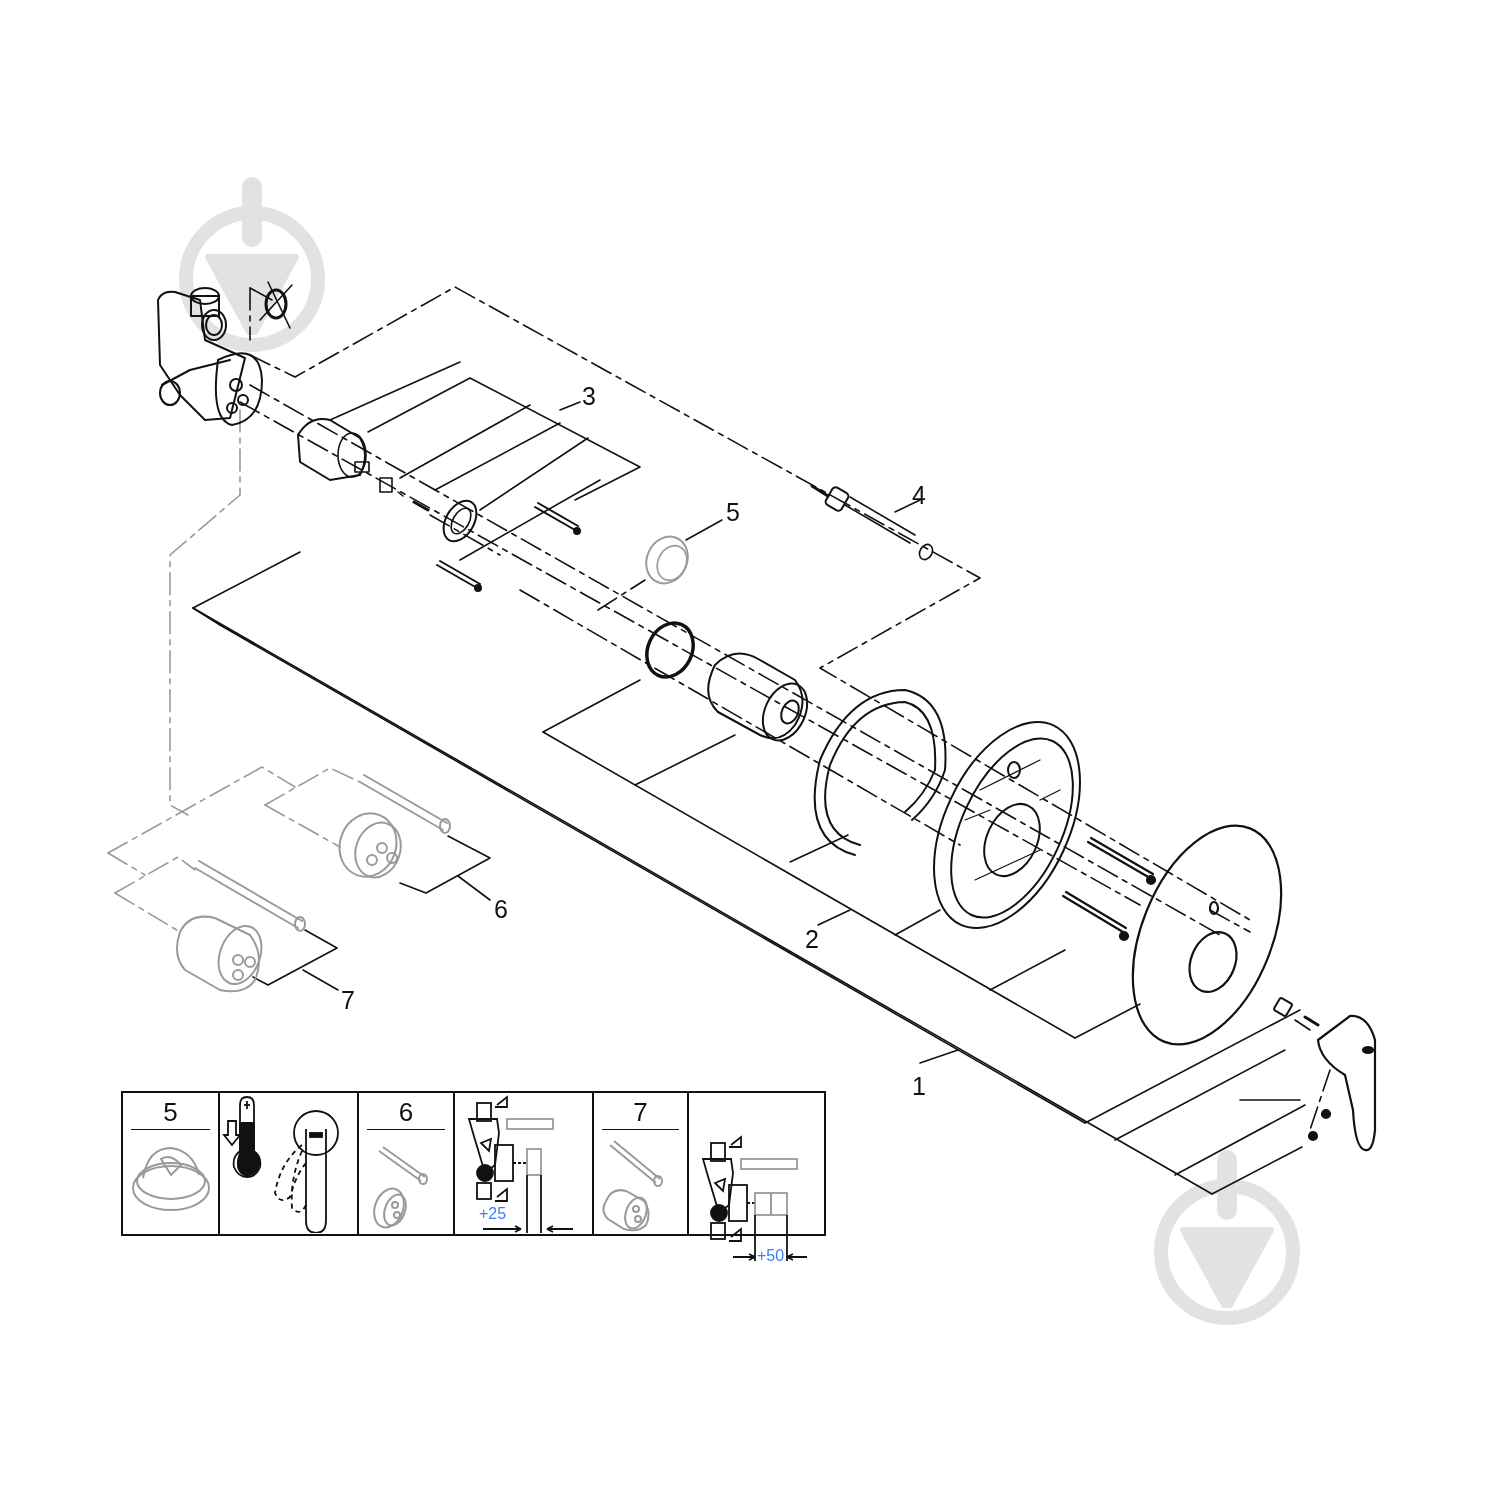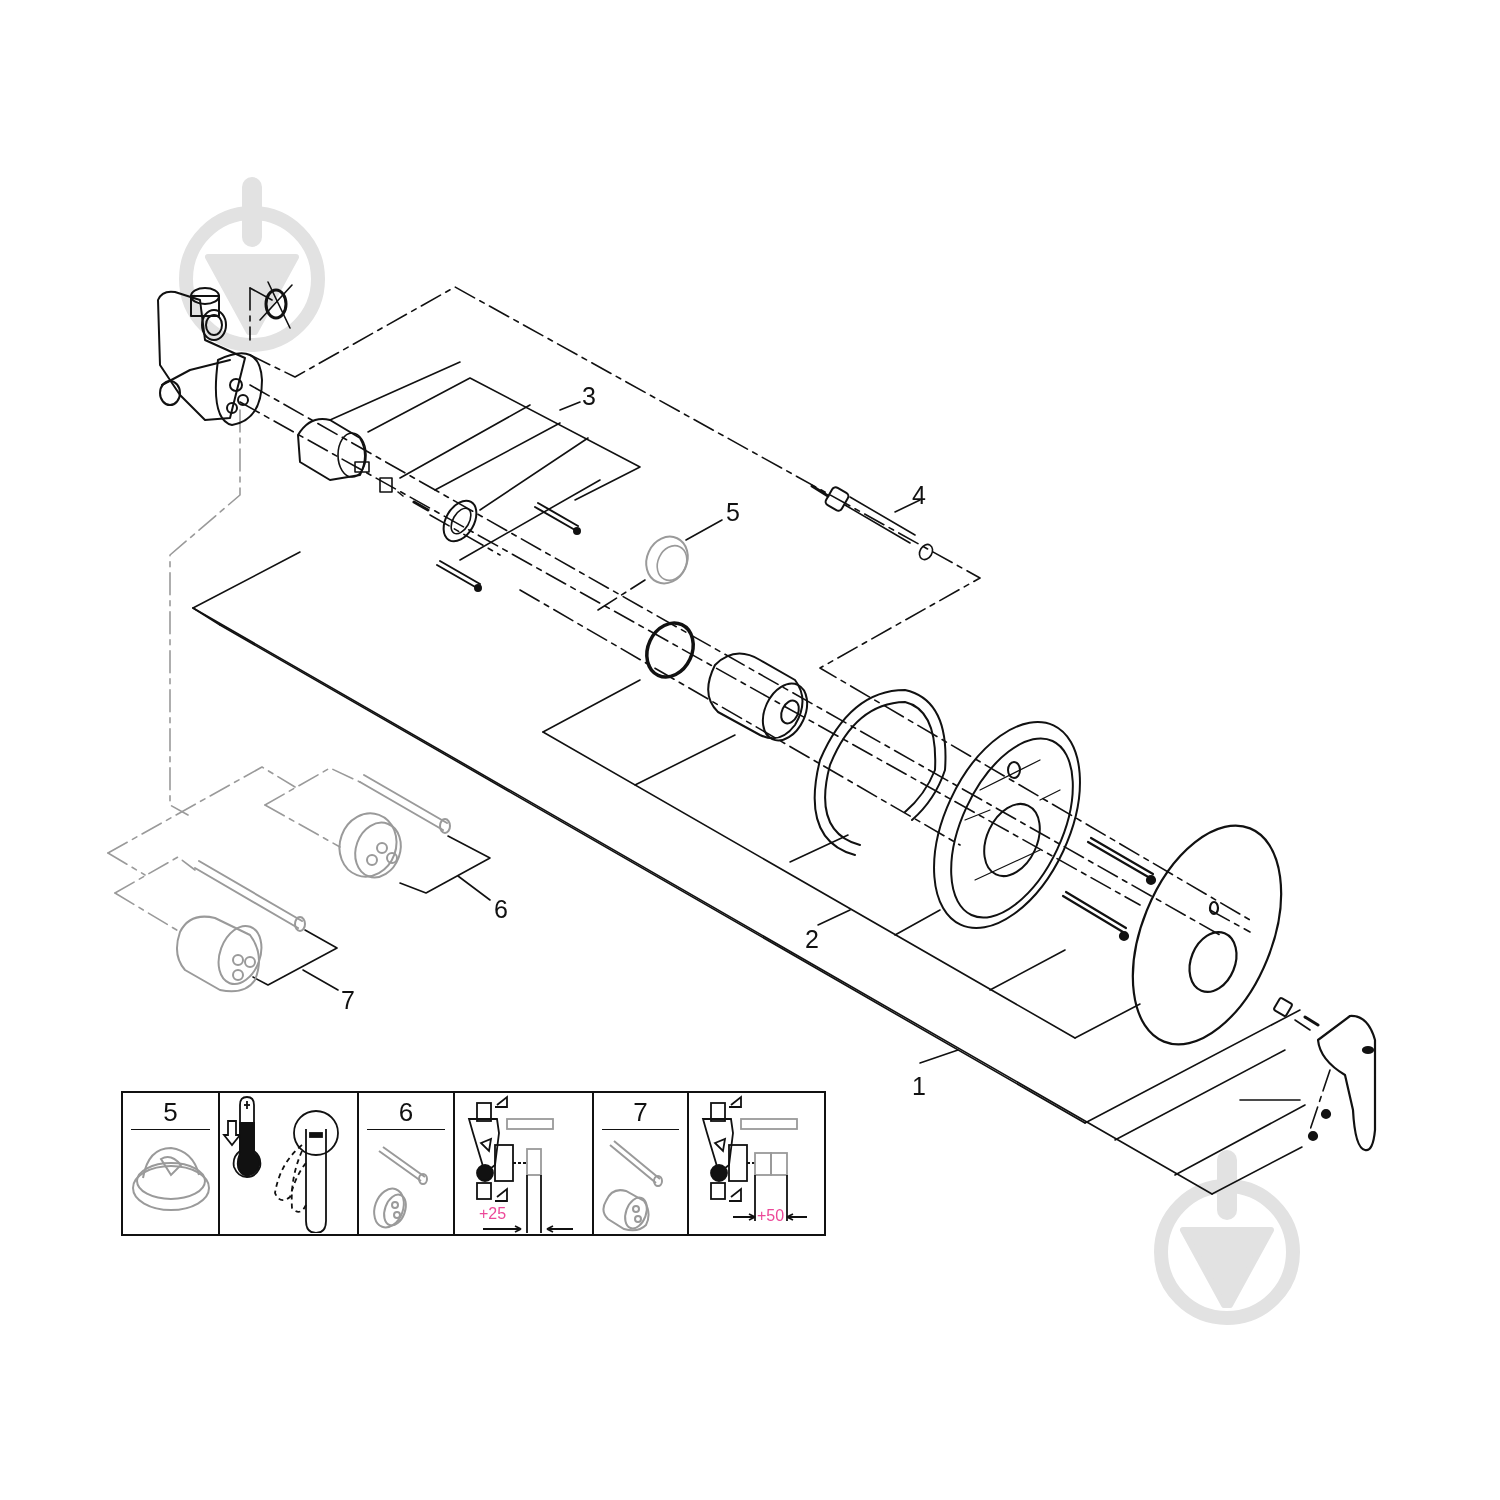--- a/index.html
+++ b/index.html
@@ -8,21 +8,21 @@
   #canvas { position:absolute; left:0; top:0; width:1500px; height:1500px; }
   .callout { position:absolute; font-size:25px; color:#111; line-height:1; }
   .legend { position:absolute; left:121px; top:1091px; width:705px; height:145px;
             border:2px solid #111; box-sizing:border-box; display:flex; }
   .cell { position:relative; border-right:2px solid #111; box-sizing:border-box; height:100%; }
   .cell:last-child { border-right:none; }
   .cell .num { position:absolute; top:4px; left:0; right:0; text-align:center;
                font-size:26px; color:#111; }
   .cell .rule { position:absolute; top:36px; left:8px; right:8px; height:0; border-top:1.5px solid #111; }
   .cell svg { position:absolute; left:0; top:0; }
-  .dim { position:absolute; font-size:16px; color:#ec4899; }
+  .dim { position:absolute; font-size:16px; color:#3b82f6; }
   .wm { position:absolute; }
 </style>
 </head>
 <body>
 
 <svg class="wm" style="left:175px;top:172px" width="155" height="185" viewBox="0 0 155 185">
   <circle cx="77" cy="107" r="66" fill="none" stroke="#e2e2e2" stroke-width="14"></circle>
   <rect x="67" y="5" width="20" height="70" rx="10" fill="#e2e2e2"></rect>
   <path d="M33 85 L121 85 L80 160 L74 160 Z" fill="#e2e2e2" stroke="#e2e2e2" stroke-width="6" stroke-linejoin="round"></path>
 </svg>
@@ -316,21 +316,21 @@
         <path d="M16,52 L62,90 M20,48 L66,86"></path>
         <ellipse cx="64" cy="88" rx="4" ry="5"></ellipse>
         <path d="M12,108 Q18,94 32,98 L50,108 Q58,120 52,132 Q44,140 30,136 L14,126 Q6,118 12,108 Z"></path>
         <ellipse cx="42" cy="120" rx="10" ry="16" transform="rotate(20 42 120)"></ellipse>
         <circle cx="42" cy="116" r="3"></circle>
           <circle cx="44" cy="126" r="3"></circle>
       </g>
     </svg>
   </div>
 
-  <div class="cell" style="flex:1;">
+  <div class="cell" style="flex:1;margin-top:40px;">
     <svg width="139" height="140" viewBox="0 0 139 140">
       <g fill="none" stroke="#111" stroke-width="1.8">
         <rect x="22" y="10" width="14" height="18"></rect>
         <path d="M14,26 L42,26 L44,40 L40,72 L30,80 L18,40 Z"></path>
         <path d="M26,50 L36,46 L34,58 Z"></path>
         <rect x="40" y="52" width="18" height="36"></rect>
         <circle cx="30" cy="80" r="8" fill="#111"></circle>
         <rect x="22" y="90" width="14" height="16"></rect>
         <path d="M42,12 L52,4 L52,14 L40,14"></path>
         <path d="M42,104 L52,96 L52,108 L40,108"></path>

